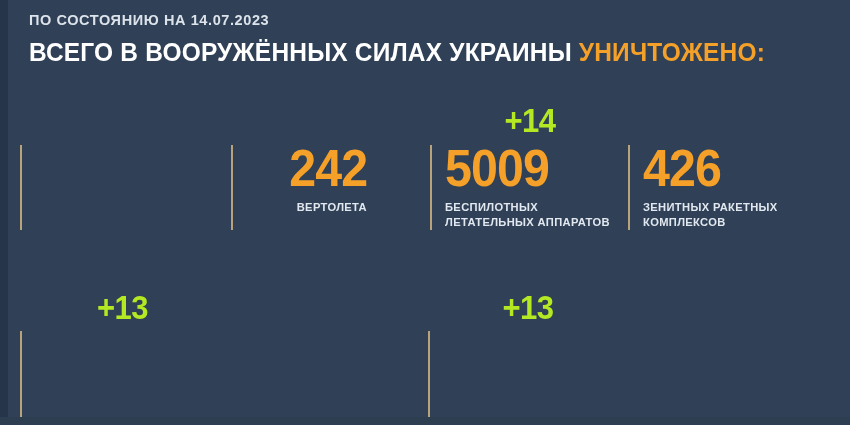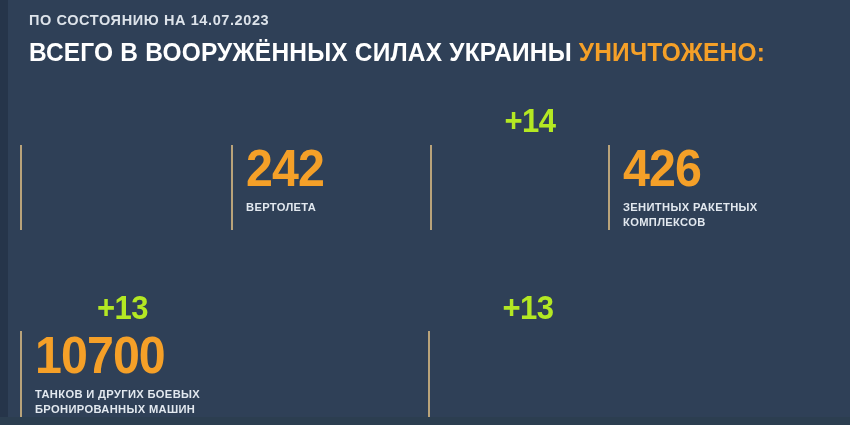--- a/index.html
+++ b/index.html
@@ -62,23 +62,23 @@
   }
   #row-1 { top: 100px; }
   #row-2 { top: 243px; margin-top: 44px; }
 
   .stat-cell {
     position: absolute;
     top: 0;
     height: 140px;
   }
   .r1c1 { left: 20px;  width: 205px; }
-  .r1c2 { left: 231px; width: 192px; }
+  .r1c2 { left: 231px; width: 192px; text-align: center; }
   .r1c3 { left: 430px; width: 200px; }
-  .r1c4 { left: 608px; width: 205px; padding-left: 16px; }
+  .r1c4 { left: 628px; width: 205px; padding-left: 16px; }
 
   .r2c1 { left: 20px;  width: 205px; }
   .r2c2 { left: 231px; width: 192px; }
   .r2c3 { left: 428px; width: 200px; }
   .r2c4 { left: 632px; width: 210px; }
 
   .divider {
     position: absolute;
     left: 0;
     top: 45px;
@@ -157,42 +157,42 @@
 
       <div class="stat-body">
         <div class="stat-value">242</div>
         <div class="stat-label">ВЕРТОЛЕТА</div>
       </div>
     </div>
 
     <div class="stat-cell r1c3">
       <div class="divider"></div>
       <div class="delta">+14</div>
+      <div class="stat-body">
+        <div class="stat-value">5009</div>
+        <div class="stat-label">БЕСПИЛОТНЫХ<br>ЛЕТАТЕЛЬНЫХ АППАРАТОВ</div>
+      </div>
     </div>
 
     <div class="stat-cell r1c4">
       <div class="divider"></div>
 
       <div class="stat-body">
         <div class="stat-value">426</div>
         <div class="stat-label">ЗЕНИТНЫХ РАКЕТНЫХ<br>КОМПЛЕКСОВ</div>
       </div>
     </div>
 
   </div>
 
   <div class="stat-row" id="row-2">
 
     <div class="stat-cell r2c1">
       <div class="divider"></div>
       <div class="delta">+13</div>
-      <div class="stat-body">
-        <div class="stat-value">10700</div>
-        <div class="stat-label">ТАНКОВ И ДРУГИХ БОЕВЫХ<br>БРОНИРОВАННЫХ МАШИН</div>
-      </div>
     </div>
 
 
     <div class="stat-cell r2c3">
       <div class="divider"></div>
       <div class="delta">+13</div>
     </div>
 
 
   </div>

